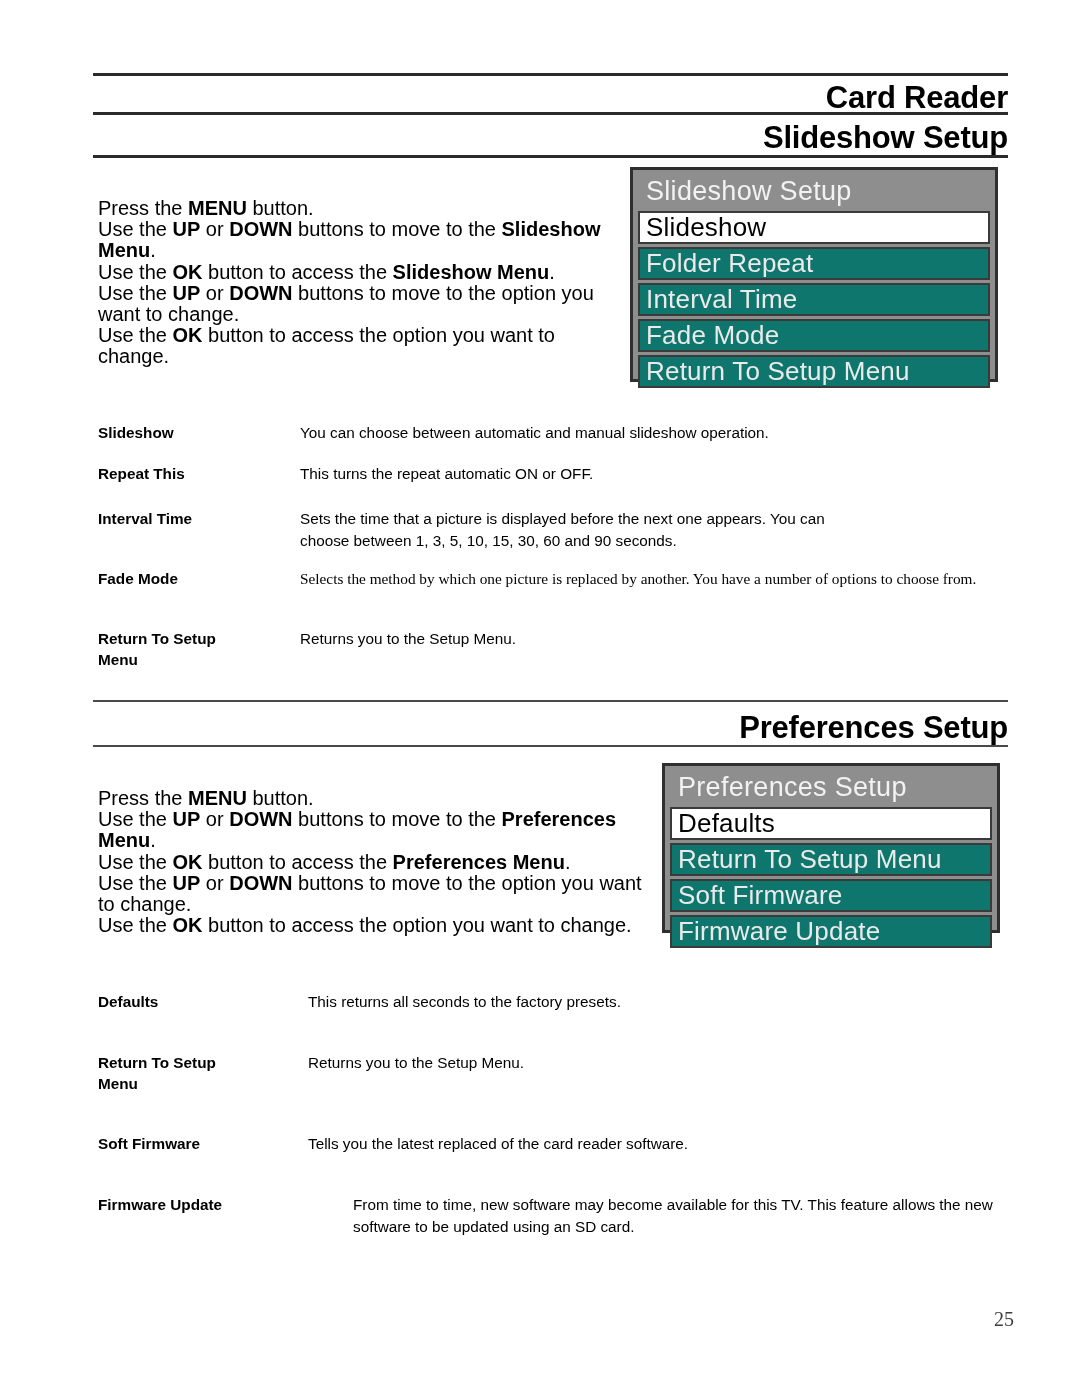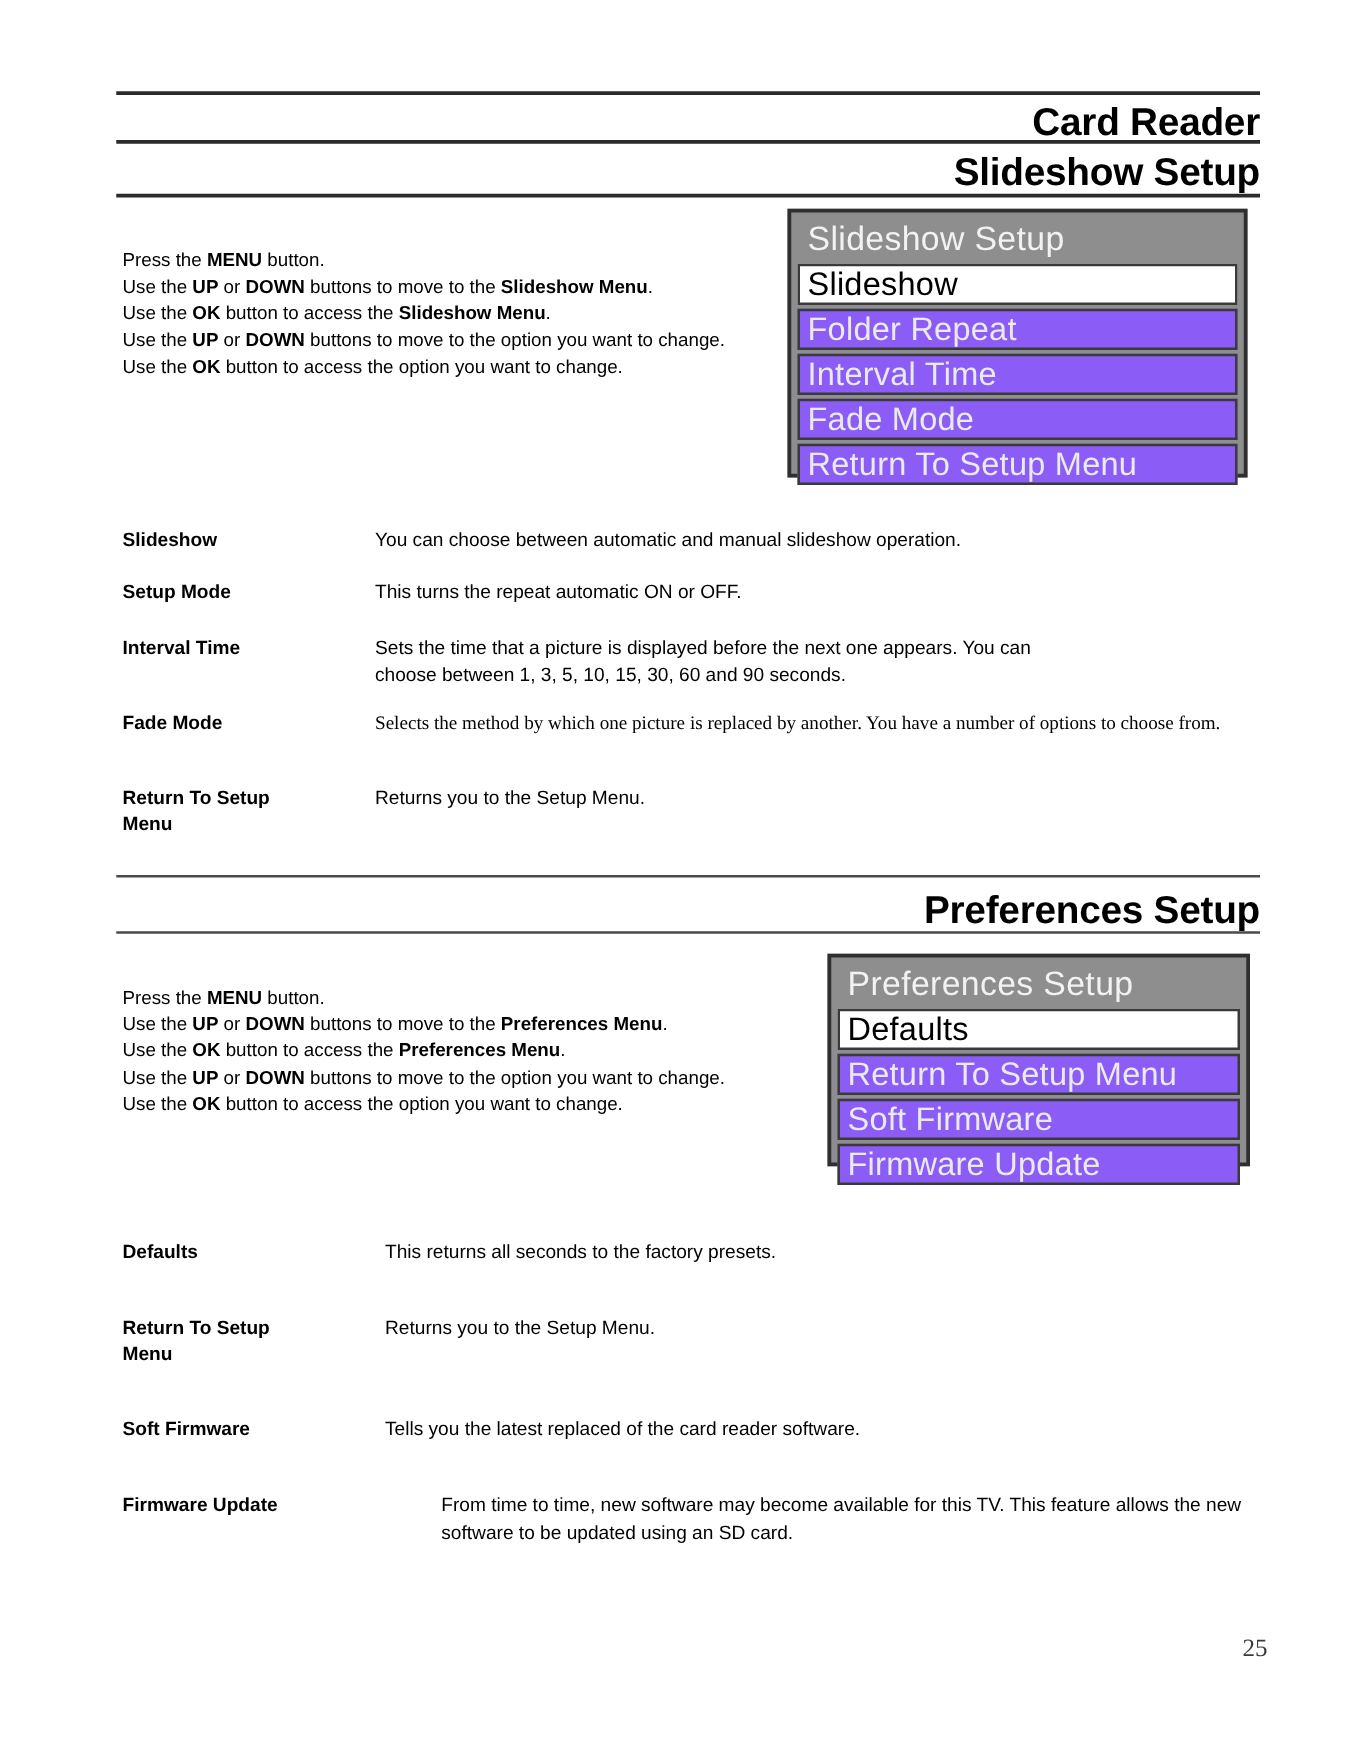--- a/index.html
+++ b/index.html
@@ -51,21 +51,21 @@
     letter-spacing: -0.2px;
     white-space: nowrap;
     text-align: right;
   }
 
   
   .steps {
     position: absolute;
     left: 98px;
     width: 530px;
-    font-size: 15px;
+    font-size: 20px;
     line-height: 21.2px;
   }
   .steps .line { white-space: normal; }
   .steps b { font-weight: bold; }
 
   
   .osd {
     position: absolute;
     background: #8e8e8e;
     border: 3px solid #2f2f2f;
@@ -75,21 +75,21 @@
   .osd-title {
     font-size: 27px;
     color: #f2f2f2;
     line-height: 34px;
     padding-left: 8px;
     letter-spacing: 0.3px;
     white-space: nowrap;
   }
   .osd-item {
     border: 2px solid #3a3a3a;
-    background: #8b5cf6;
+    background: #0f766e;
     box-sizing: border-box;
     margin-top: 3px;
     height: 33px;
     line-height: 29px;
     font-size: 26px;
     color: #eaeaea;
     padding-left: 6px;
     letter-spacing: 0.2px;
     white-space: nowrap;
     overflow: hidden;
@@ -170,21 +170,21 @@
   </div>
 
   <div class="defs">
 
     <div class="def-row" style="top:422px;">
       <div class="def-term">Slideshow</div>
       <div class="def-desc">You can choose between automatic and manual slideshow operation.</div>
     </div>
 
     <div class="def-row" style="top:463px;">
-      <div class="def-term">Setup Mode</div>
+      <div class="def-term">Repeat This</div>
       <div class="def-desc">This turns the repeat automatic ON or OFF.</div>
     </div>
 
     <div class="def-row" style="top:508px;">
       <div class="def-term">Interval Time</div>
       <div class="def-desc" style="width:560px;">Sets the time that a picture is displayed before the next one appears. You can choose between 1, 3, 5, 10, 15, 30, 60 and 90 seconds.</div>
     </div>
 
     <div class="def-row" style="top:568px;">
       <div class="def-term">Fade Mode</div>

